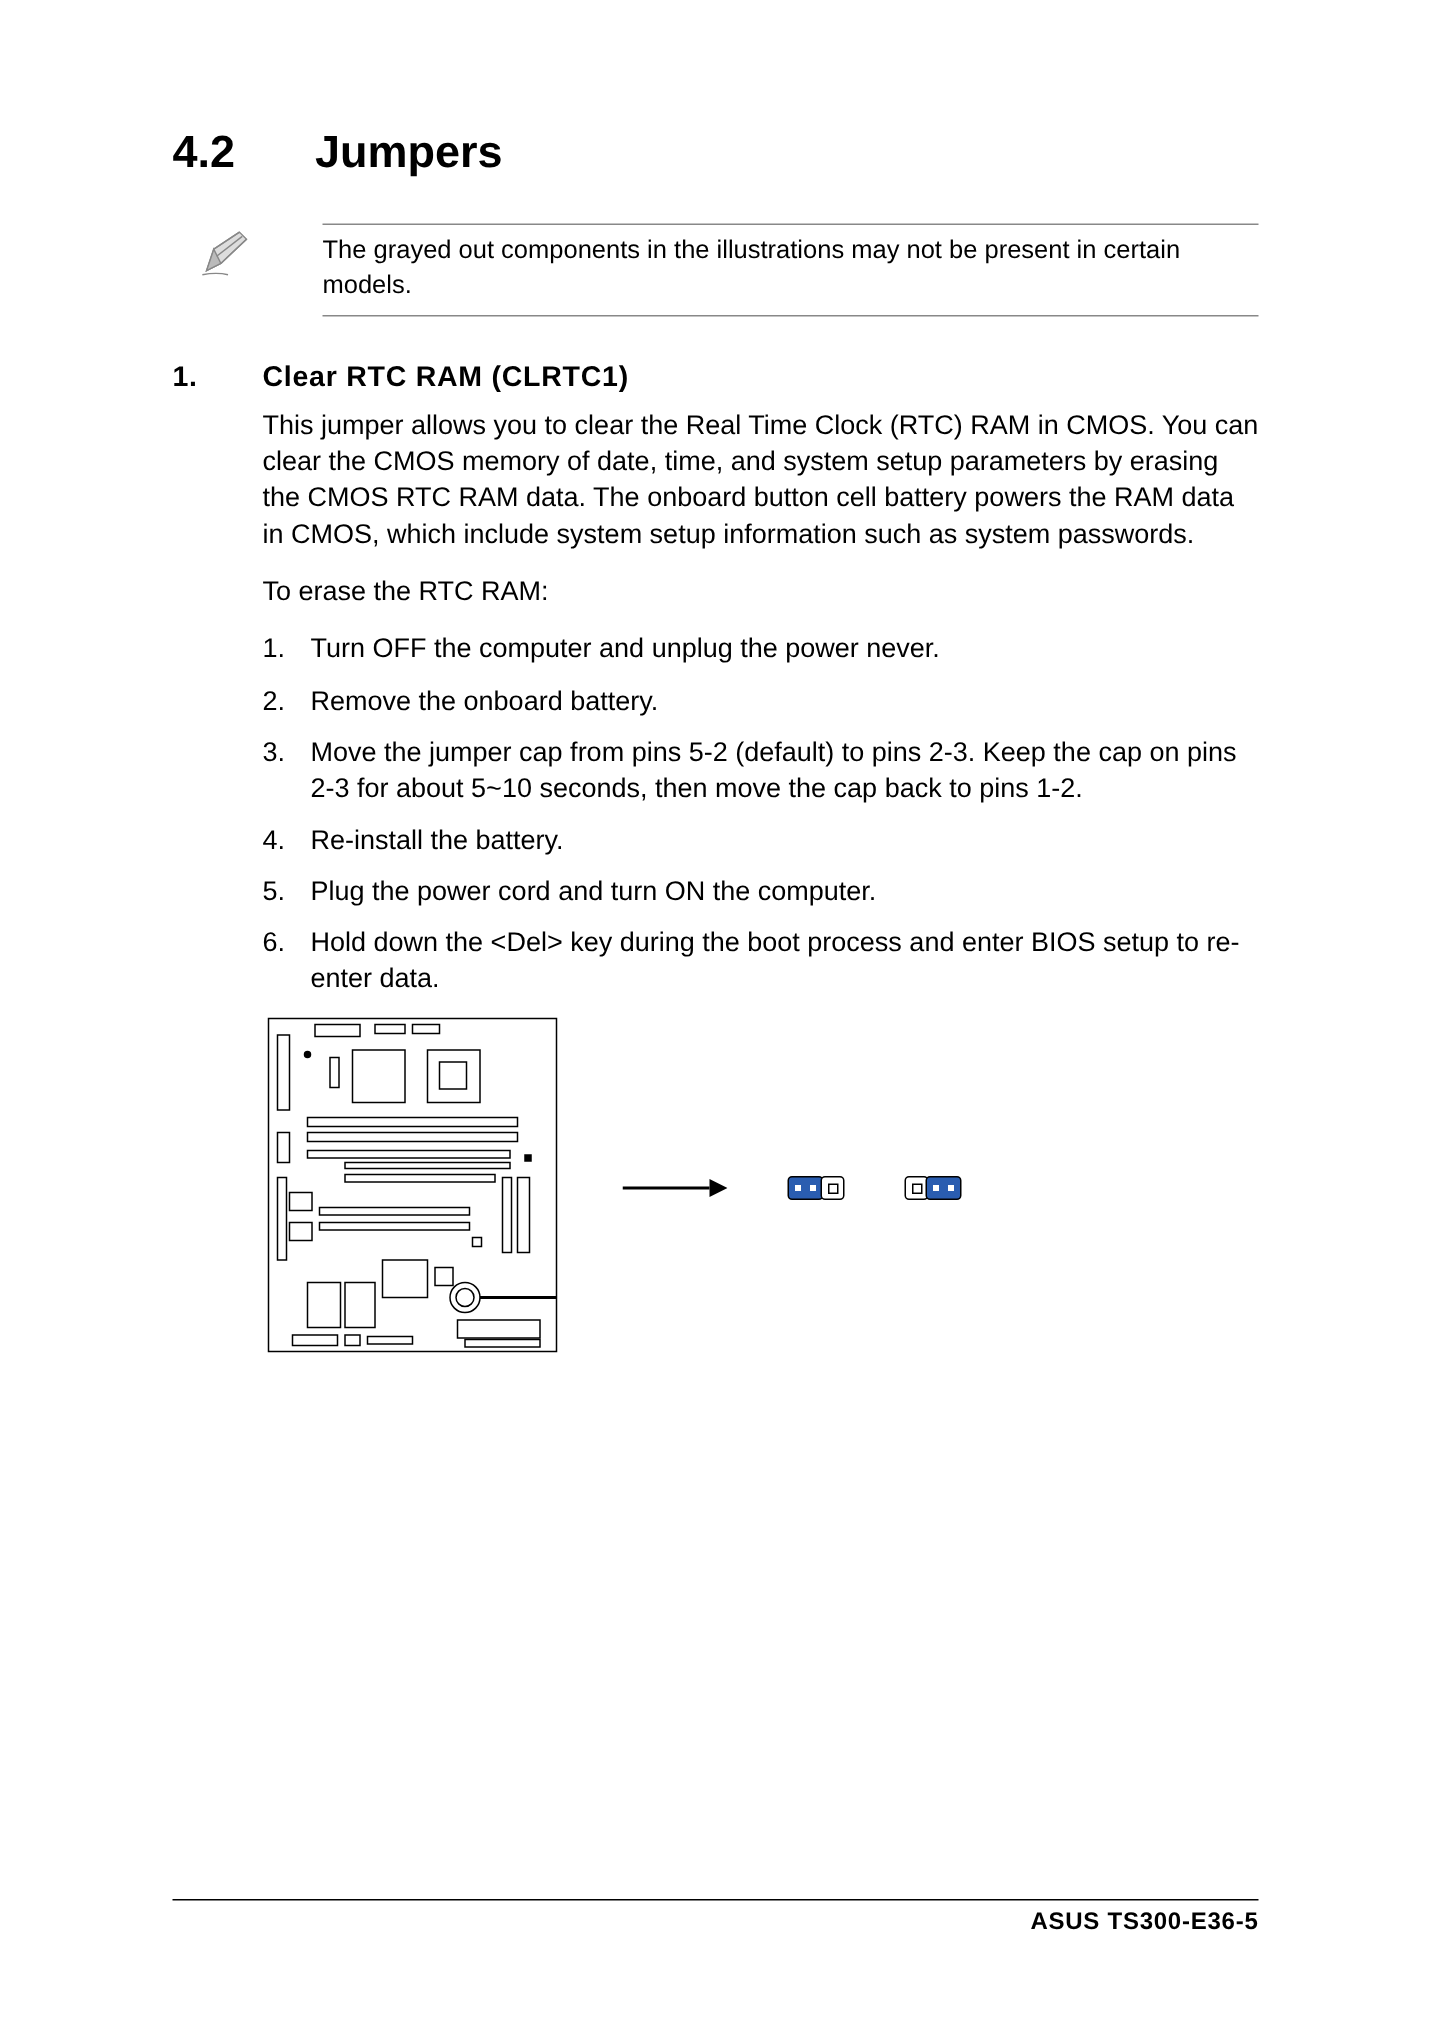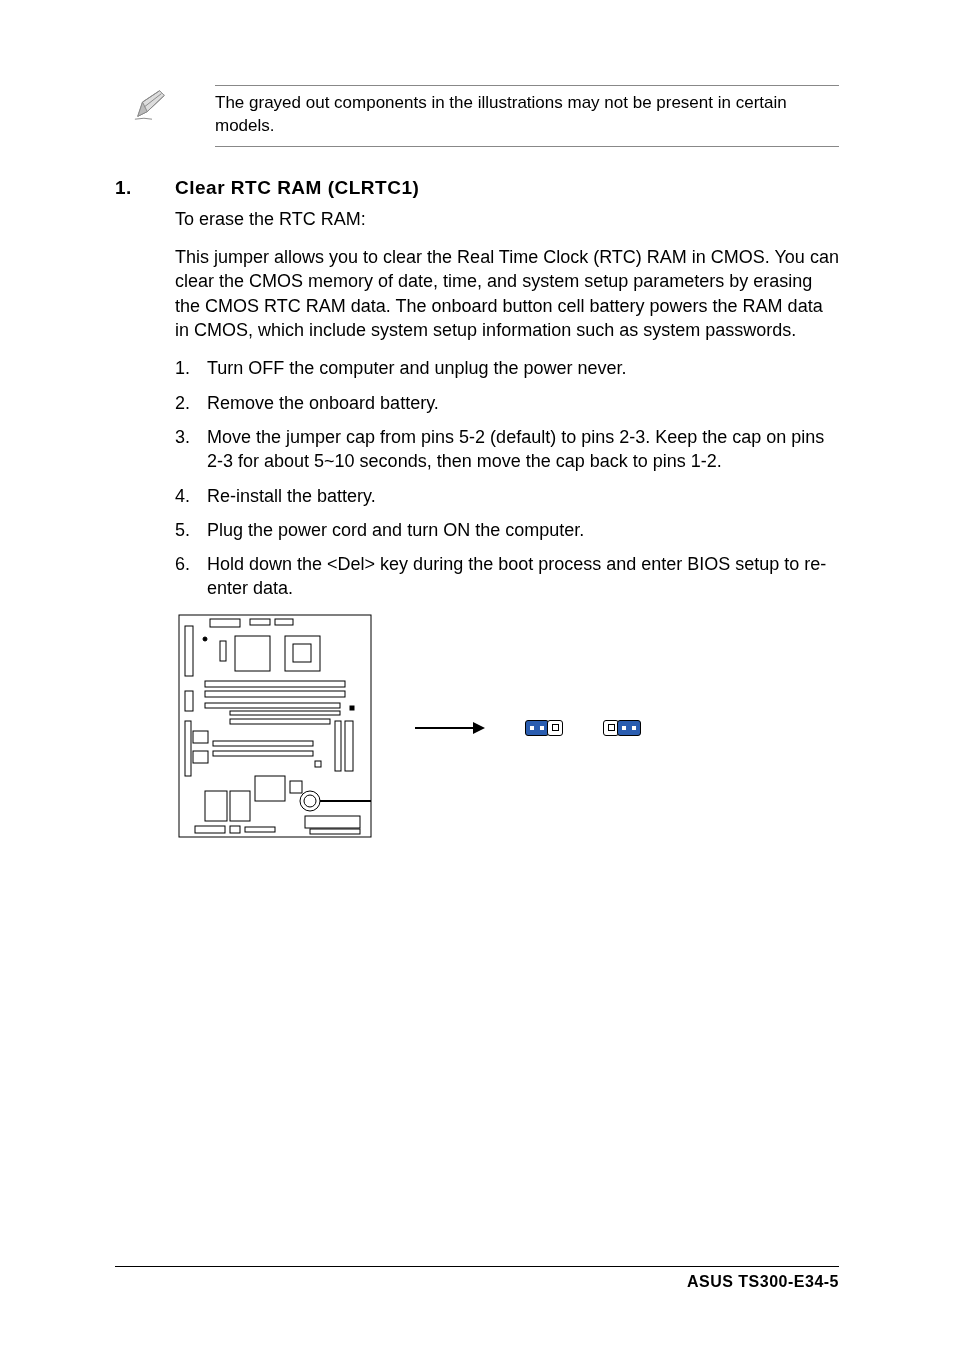--- a/index.html
+++ b/index.html
@@ -162,20 +162,23 @@
   .arrow-svg {
     width: 70px;
     height: 20px;
   }
 </style>
 </head>
 <body>
 
 <div class="page">
 
+  <h1 class="section-heading">
+    <span class="num">4.2</span><span>Jumpers</span>
+  </h1>
 
   <div class="note-block">
     <div class="note-icon-col">
       <svg class="pencil-icon" viewBox="0 0 40 40">
         <g fill="none" stroke="#888" stroke-width="1">
           <path d="M5 33 L10 18 L28 6 L33 11 L15 28 Z" fill="#ddd"></path>
           <path d="M5 33 L10 18 L15 28 Z" fill="#bbb"></path>
           <line x1="10" y1="18" x2="28" y2="6"></line>
           <line x1="15" y1="28" x2="33" y2="11"></line>
           <line x1="12" y1="23" x2="30" y2="9"></line>
@@ -185,22 +188,22 @@
     </div>
     <div class="note-body">The grayed out components in the illustrations may not be present in certain models.</div>
   </div>
 
   <div class="subheading">
     <span class="sh-num">1.</span>
     <span>Clear RTC RAM (CLRTC1)</span>
   </div>
 
   <div class="body-indent">
+    <p>This jumper allows you to clear the  Real Time Clock (RTC) RAM in CMOS. You can clear the CMOS memory of date, time, and system setup parameters by erasing the CMOS RTC RAM data. The onboard button cell battery powers the RAM data in CMOS, which include system setup information such as system passwords.</p>
     <p>To erase the RTC RAM:</p>
-    <p>This jumper allows you to clear the  Real Time Clock (RTC) RAM in CMOS. You can clear the CMOS memory of date, time, and system setup parameters by erasing the CMOS RTC RAM data. The onboard button cell battery powers the RAM data in CMOS, which include system setup information such as system passwords.</p>
     <ol class="steps">
       <li>
           <span class="step-num">1.</span>
           <span class="step-body">Turn OFF the computer and unplug the power never.</span>
         </li>
       <li>
           <span class="step-num">2.</span>
           <span class="step-body">Remove the onboard battery.</span>
         </li>
       <li>
@@ -288,16 +291,16 @@
         <div class="pin-cap">
             <div class="pin-dot"></div>
             <div class="pin-dot"></div>
           </div>
       </div>
     </div>
   </div>
 
   <div class="footer">
     <span>ASUS TS300-E3</span>
-    <span>4-5</span>
+    <span>6-5</span>
   </div>
 
 </div>
 
 </body></html>

